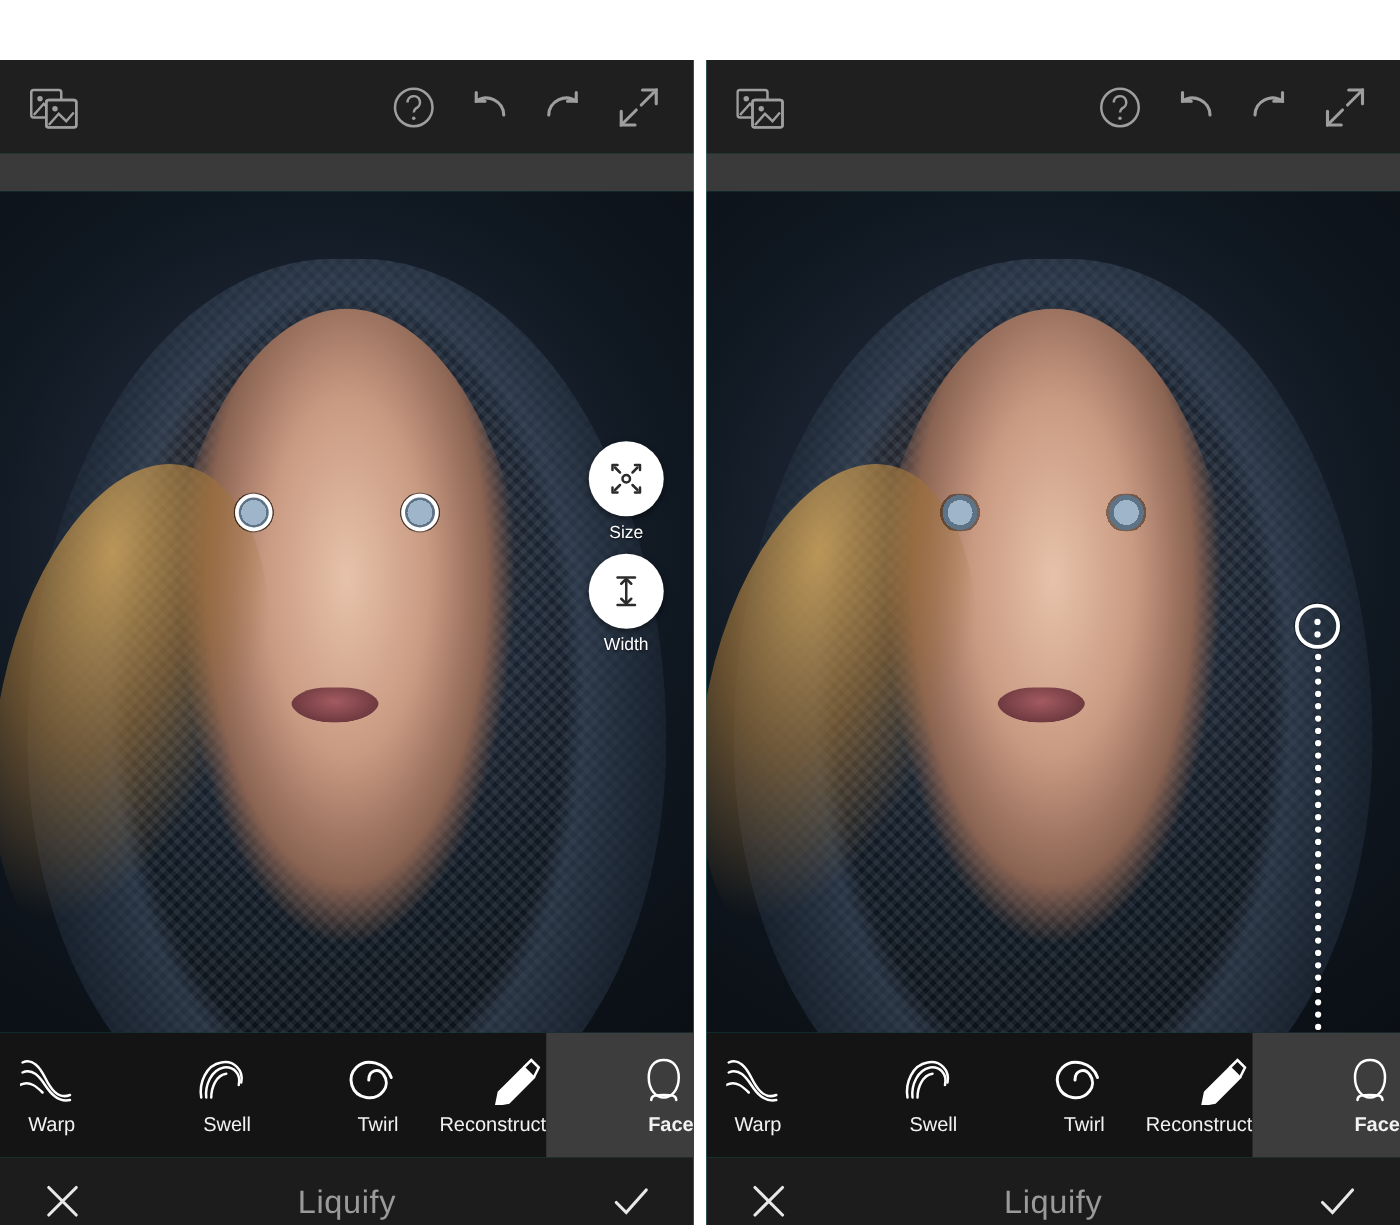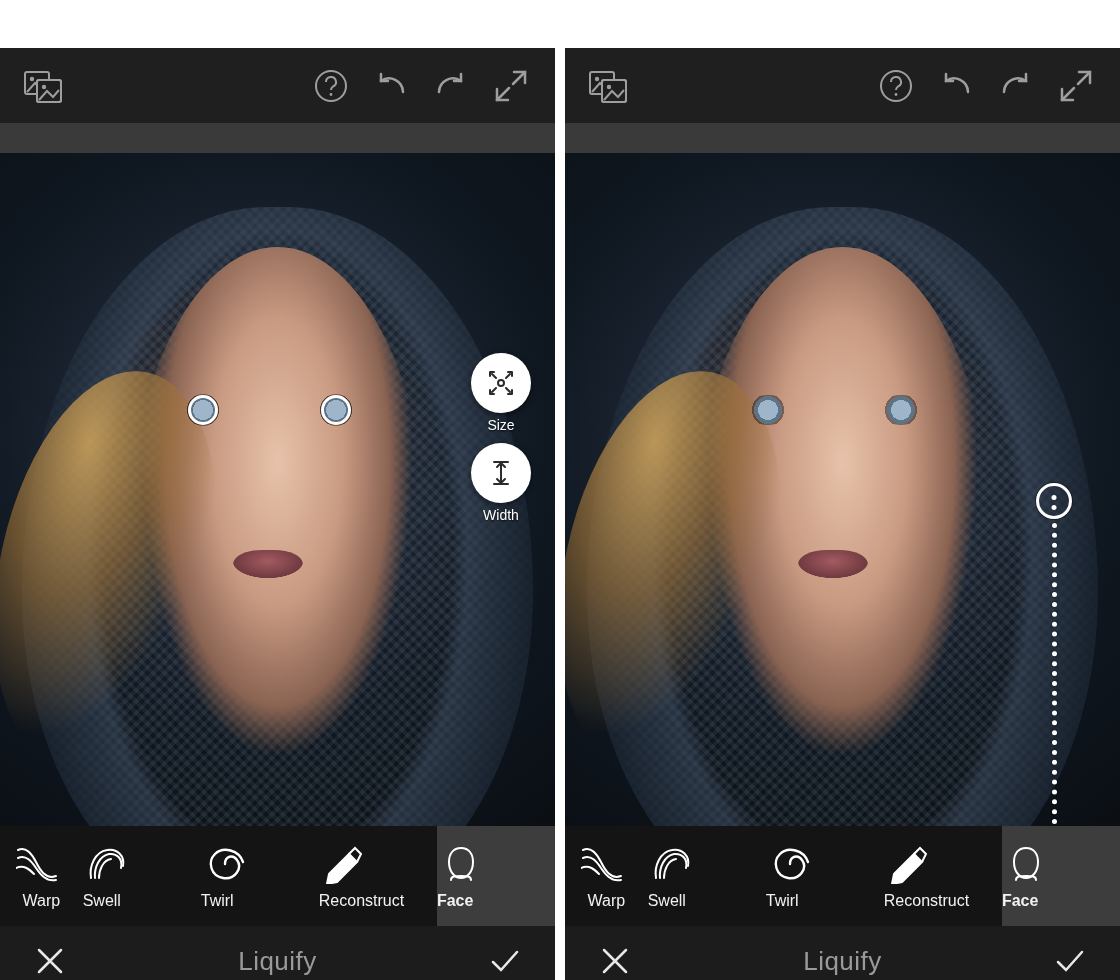--- a/index.html
+++ b/index.html
@@ -144,21 +144,21 @@
     filter: drop-shadow(0 0 1px rgba(0,0,0,.6));
   }
   
   .toolrow {
     height: 100px;
     background: #141414;
     display: flex;
   }
   .tool {
     flex: 1;
-    display: flex; flex-direction: column; align-items: flex-start; justify-content: center;
+    display: flex; flex-direction: column; align-items: flex-end; justify-content: center;
     gap: 6px;
     color: #f2f2f2;
     font-size: 16px;
     cursor: pointer;
   }
   .tool.first { flex: 0.7; align-items: center; padding-left: 0; }
   .tool.first .ticon { margin-left: -6px; }
   .tool.active { background: #3d3d3d; font-weight: bold; }
   .tool .ticon { width: 48px; height: 44px; display:flex; align-items:center; justify-content:center; }
   .tool .ticon svg { width: 44px; height: 40px; stroke: #fff; fill: none; }

